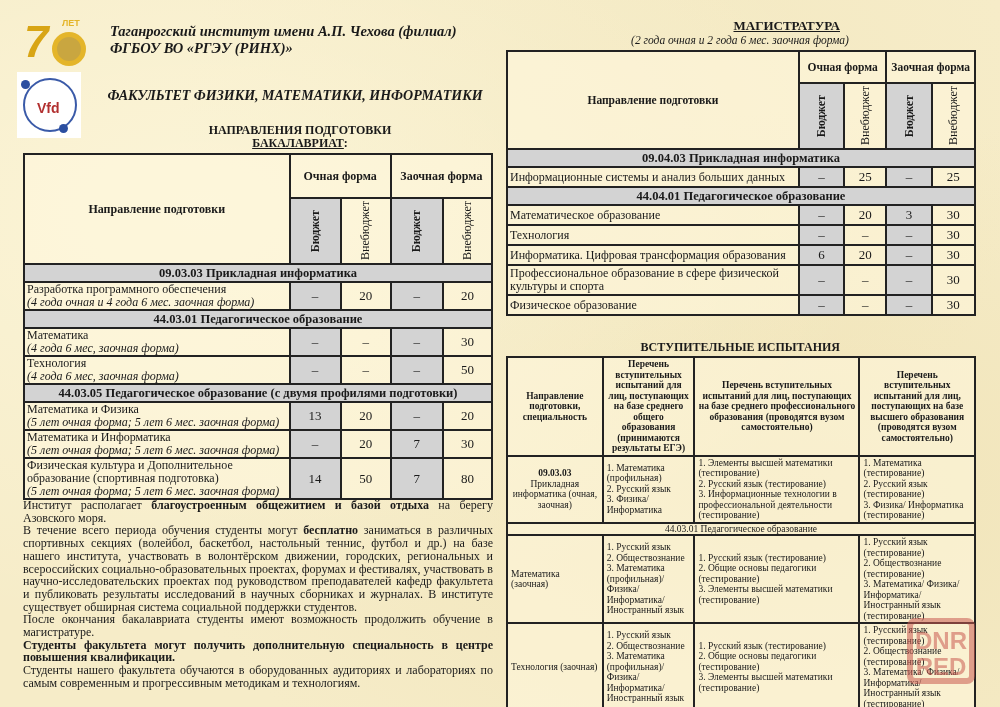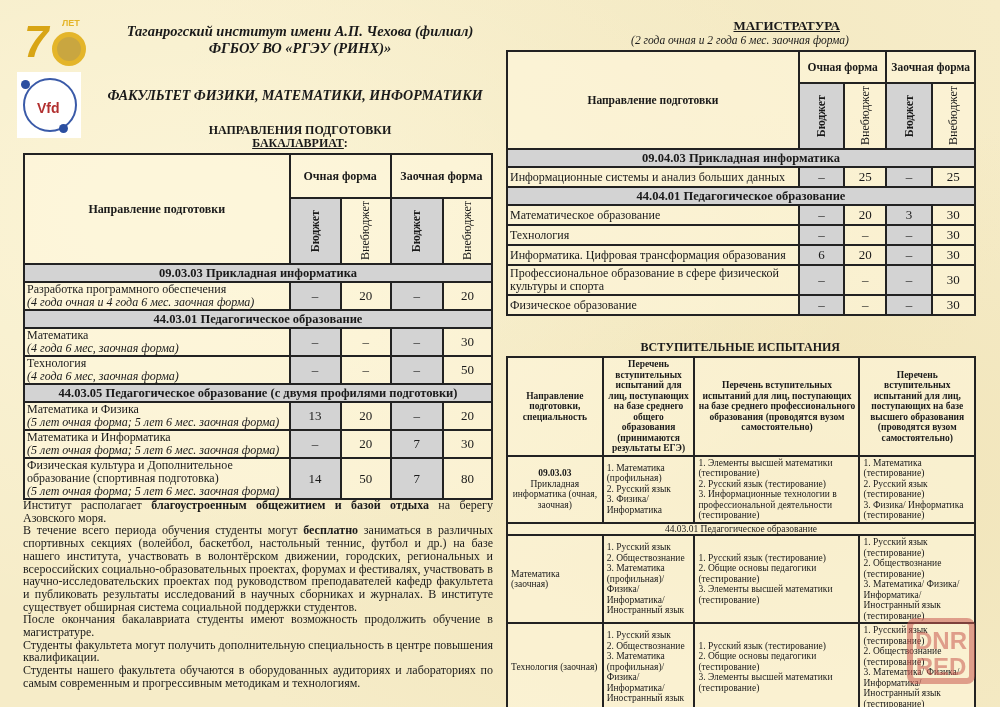--- a/index.html
+++ b/index.html
@@ -18,21 +18,21 @@
   .logo70 { left: 24px; top: 18px; width: 60px; height: 46px; }
   .logo70 .seven { position: absolute; left: 0; top: 2px; font: bold italic 44px "Liberation Sans", sans-serif; color: #d8a515; line-height: 44px; }
   .logo70 .ring { position: absolute; left: 28px; top: 14px; width: 24px; height: 24px; border-radius: 50%; border: 5px solid #e4b52a; background: #c9a640; }
   .logo70 .let { position: absolute; left: 38px; top: 0; font: bold 9px "Liberation Sans", sans-serif; color: #e4b52a; }
   .logo-fac { left: 17px; top: 72px; width: 64px; height: 66px; background: #fff; }
   .logo-fac .circ { position: absolute; left: 6px; top: 6px; width: 50px; height: 50px; border-radius: 50%; border: 2px solid #3a5aa8; }
   .logo-fac .dot1 { position: absolute; left: 4px; top: 8px; width: 9px; height: 9px; border-radius: 50%; background: #2b4ea0; }
   .logo-fac .dot2 { position: absolute; left: 42px; top: 52px; width: 9px; height: 9px; border-radius: 50%; background: #2b4ea0; }
   .logo-fac .txt { position: absolute; left: 20px; top: 28px; font: bold 14px "Liberation Sans", sans-serif; color: #b23030; }
 
-  .hdr-inst { left: 110px; top: 23px; width: 380px; text-align: center; font: bold italic 14.5px "Liberation Serif", serif; line-height: 17px; }
+  .hdr-inst { left: 110px; top: 23px; width: 380px; text-align: left; font: bold italic 14.5px "Liberation Serif", serif; line-height: 17px; }
   .hdr-fac { left: 100px; top: 88px; width: 390px; text-align: center; font: bold italic 14px "Liberation Serif", serif; }
   .hdr-dir { left: 170px; top: 124px; width: 260px; text-align: center; font: bold 12px "Liberation Serif", serif; line-height: 13px; }
   .hdr-dir .u { text-decoration: underline; }
 
   table { border-collapse: collapse; }
   .t td, .t th { border: 2px solid #222; padding: 0 2px; }
   .gray { background: #d3d3d3; }
   .cream { background: rgba(255,248,222,0.55); }
   .num { text-align: center; font-size: 13px; }
   .dir-name { font-size: 12px; line-height: 13px; }
@@ -165,21 +165,21 @@
         <td class="num gray">7</td>
         <td class="num cream">80</td>
       </tr>
     </tbody>
 </table>
 
 <div class="abs para">
   <p><span>Институт располагает </span><b>благоустроенным общежитием и базой отдыха</b><span> на берегу Азовского моря.</span></p>
   <p><span>В течение всего периода обучения студенты могут </span><b>бесплатно</b><span> заниматься в различных спортивных секциях (волейбол, баскетбол, настольный теннис, футбол и др.) на базе нашего института, участвовать в волонтёрском движении, городских, региональных и всероссийских социально-образовательных проектах, форумах и фестивалях, участвовать в научно-исследовательских проектах под руководством преподавателей кафедр факультета и публиковать результаты исследований в научных сборниках и журналах. В институте существует обширная система социальной поддержки студентов.</span></p>
   <p>После окончания бакалавриата студенты имеют возможность продолжить обучение в магистратуре.</p>
-  <p style="font-weight:normal">Студенты факультета могут получить дополнительную специальность в центре повышения квалификации.</p>
+  <p style="font-weight:bold">Студенты факультета могут получить дополнительную специальность в центре повышения квалификации.</p>
   <p>Студенты нашего факультета обучаются в оборудованных аудиториях и лабораториях по самым современным и прогрессивным методикам и технологиям.</p>
 </div>
 
 <div class="abs mag-title">МАГИСТРАТУРА</div>
 <div class="abs mag-sub">(2 года очная и 2 года 6 мес. заочная форма)</div>
 <table class="abs t" id="mag">
   <colgroup>
       <col style="width:290px">
       <col style="width:45px">
       <col style="width:42px">

